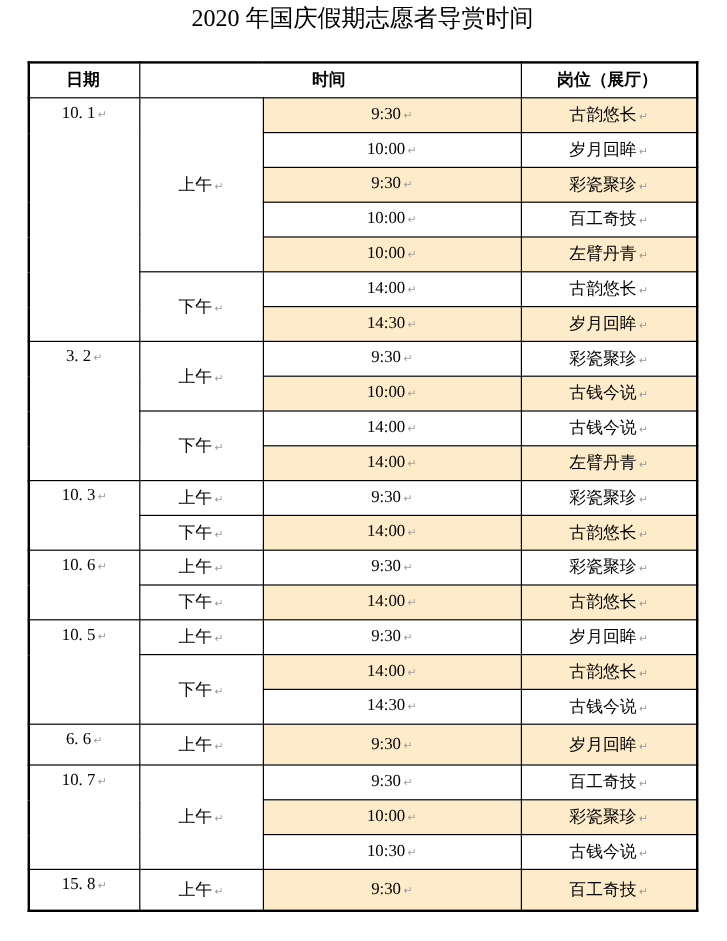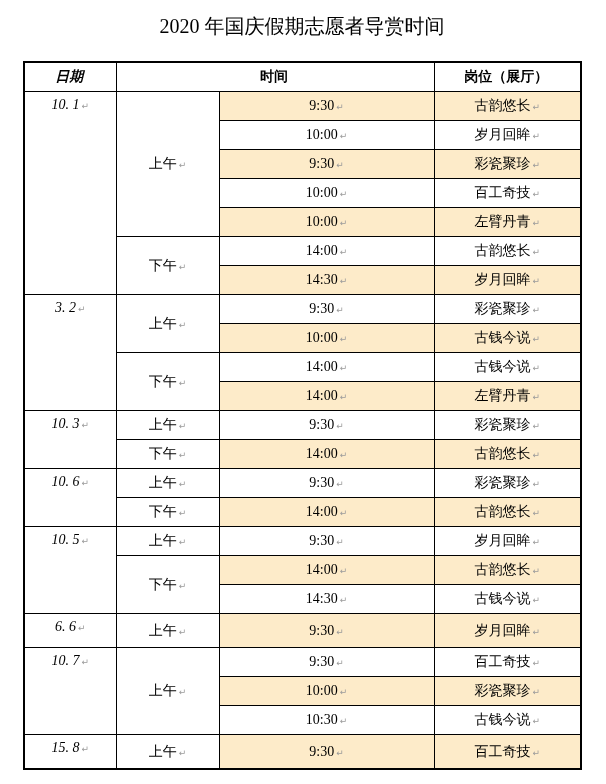--- a/index.html
+++ b/index.html
@@ -9,21 +9,21 @@
   }
   body {
     width: 606px;
     height: 784px;
     font-family: "Liberation Serif", "DejaVu Serif", serif;
     color: #000000;
     overflow: hidden;
   }
   .page-title {
     text-align: center;
-    padding-top: 13px;
+    padding-top: 3px;
     font-size: 20px;
     line-height: 27px;
     white-space: nowrap;
   }
   table.schedule {
     border-collapse: collapse;
     table-layout: fixed;
     width: 557px;
     margin: 17px 0 0 23px;
     border: 2px solid #000;
@@ -40,24 +40,22 @@
     vertical-align: middle;
     font-size: 14px;
     font-weight: normal;
     overflow: hidden;
     white-space: nowrap;
   }
   th {
     font-weight: bold;
   }
   th.h-date {
-    font-style: italic;
   }
   td.date-cell {
-    font-style: italic;
     vertical-align: top;
     padding-top: 5px;
   }
   td.hl {
     background: var(--hl, #FDEBC9);
   }
   .pmark {
     color: #9a9a9a;
     font-size: 9px;
     margin-left: 2px;

